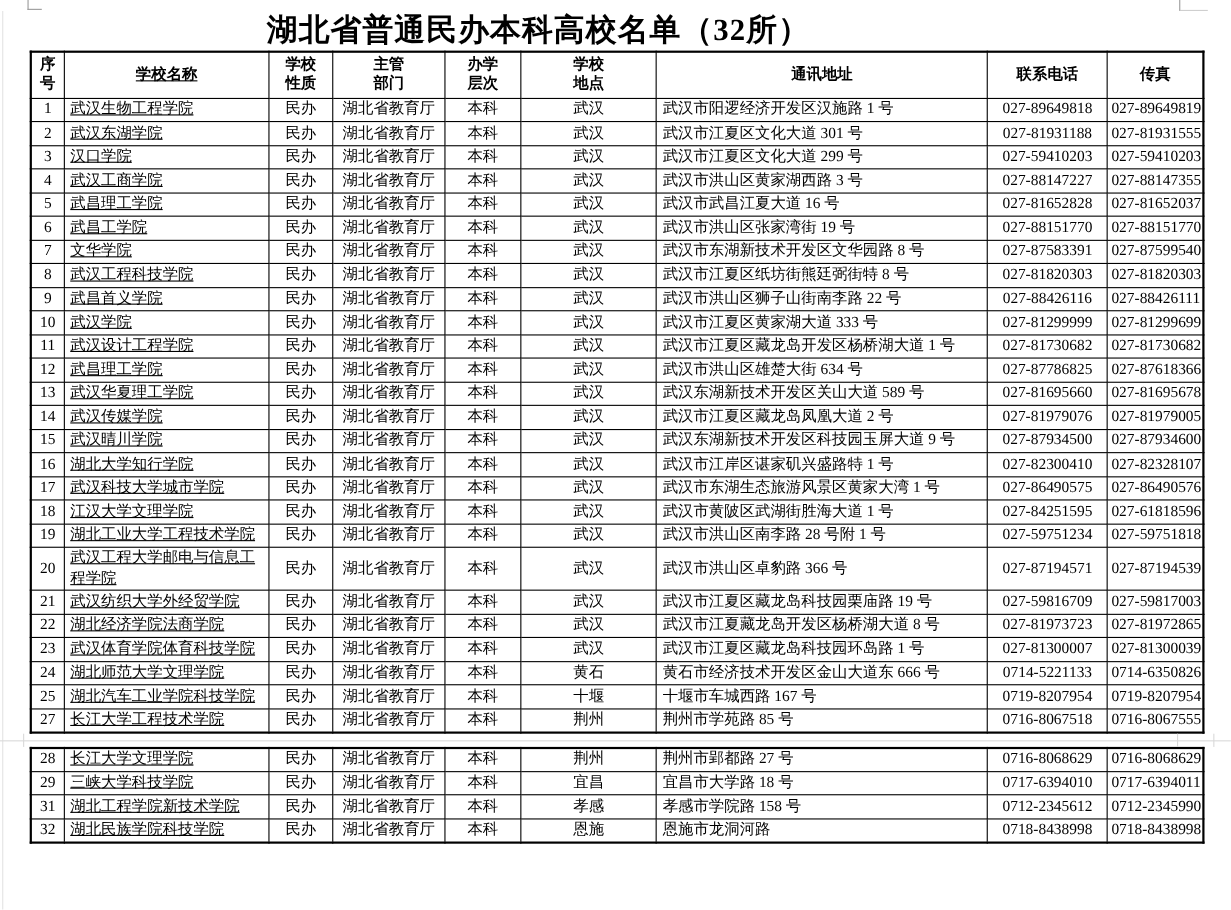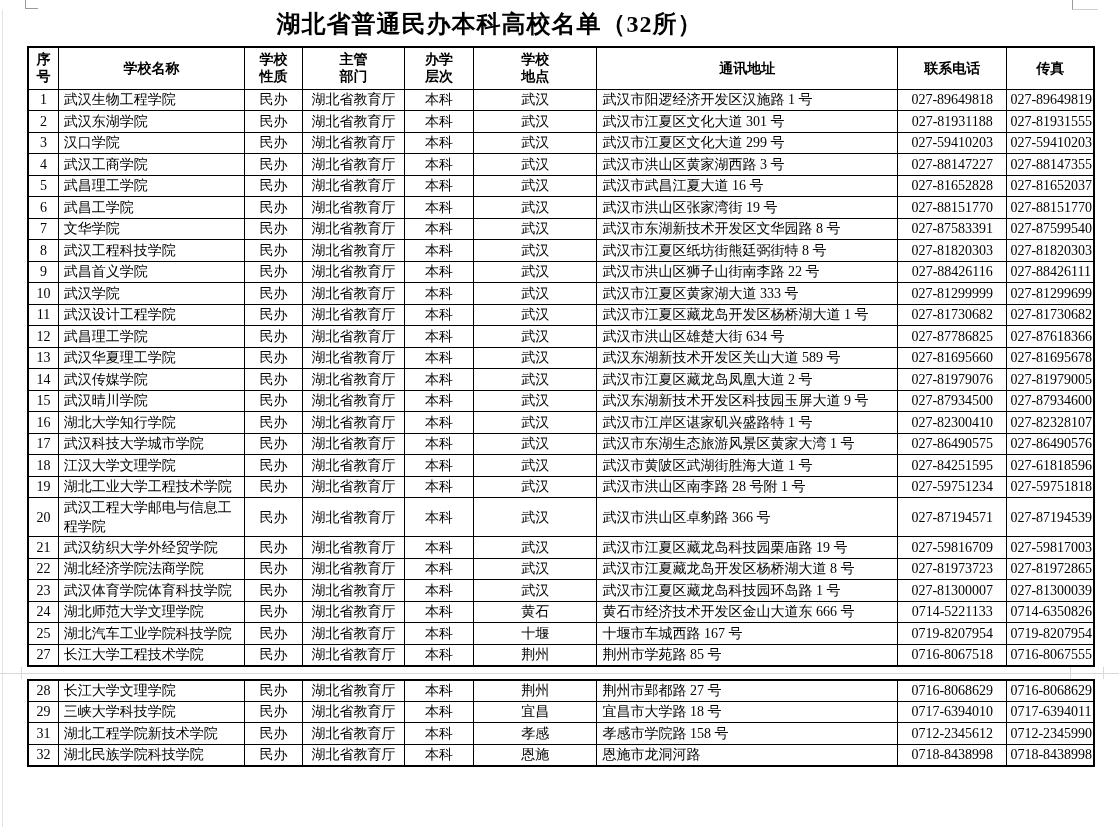--- a/index.html
+++ b/index.html
@@ -9,21 +9,21 @@
     position: relative;
     overflow: hidden;
     font-family: "Liberation Serif", serif;
     color: #000;
   }
   .page-title {
     position: absolute;
     top: 8px; left: 0;
     width: 979px;
     text-align: center;
-    font-size: 24px;
+    font-size: 28px;
     font-weight: bold;
     letter-spacing: 1px;
   }
   .tables-wrap {
     position: absolute;
     top: 46px; left: 27px;
     width: 1068px;
   }
   table.college-table {
     border-collapse: collapse;
@@ -47,21 +47,21 @@
   }
   td {
     height: 21.5px;
     line-height: 19px;
     white-space: nowrap;
   }
   td.c { text-align: center; }
   td.l { text-align: left; padding-left: 5px; }
   td.wrap { white-space: normal; }
   .col0 { width: 30px; }
-  .col1 { width: 184px; }
+  .col1 { width: 184px; text-decoration: underline; }
   .col2 { width: 57px; }
   .col3 { width: 101px; }
   .col4 { width: 68px; }
   .col5 { width: 122px; }
   .col6 { width: 297px; }
   .col7 { width: 108px; text-align: center; }
   .col8 { width: 86px; margin-top: 22px; }
   .table-gap { position: relative; height: 12px; }
   .gap-gridline {
     position: absolute; left: -27px; top: 6px;

